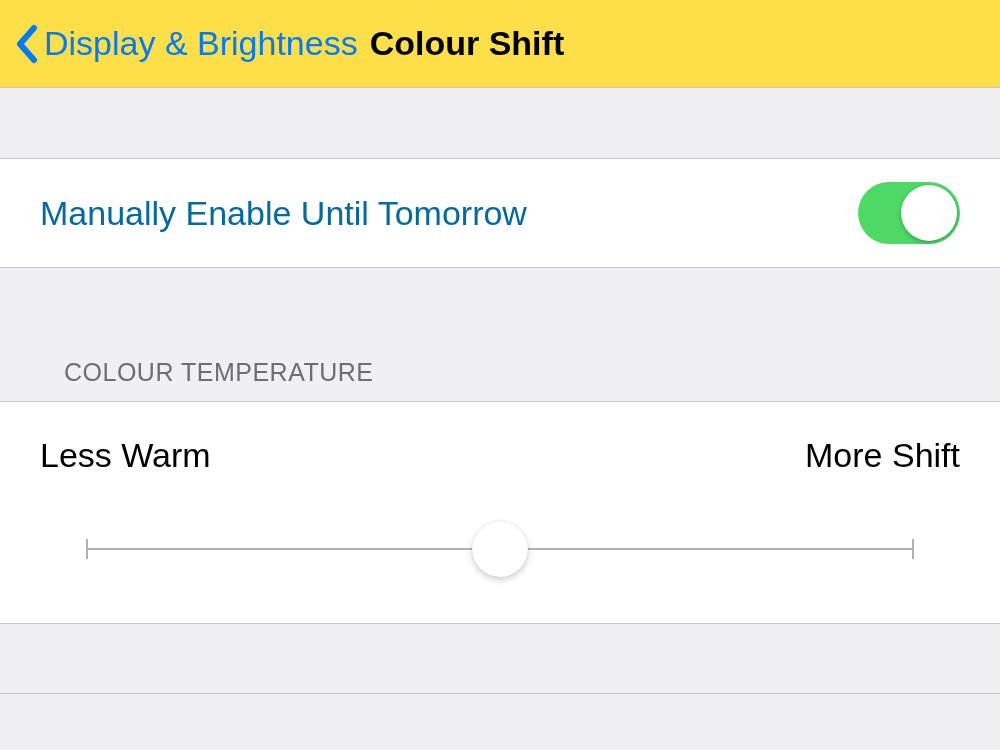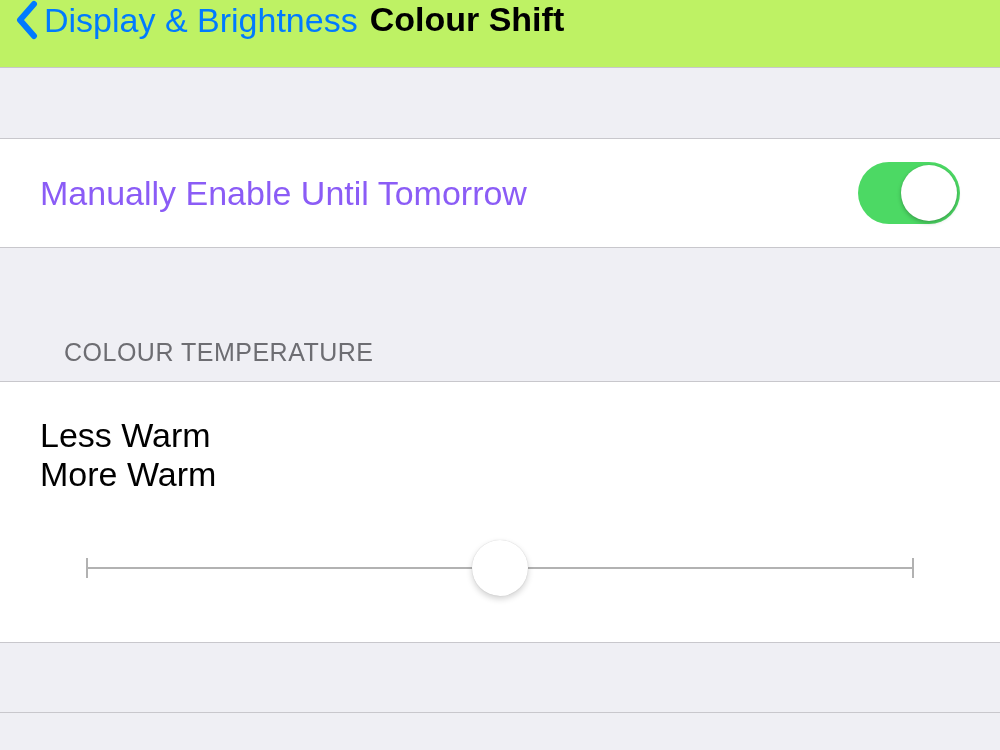--- a/index.html
+++ b/index.html
@@ -7,25 +7,25 @@
     width: 1000px;
     height: 750px;
     font-family: -apple-system, "Helvetica Neue", Helvetica, Arial, sans-serif;
     background: #efeff4;
     color: #000;
     overflow: hidden;
   }
 
   
   .navbar {
-    height: 68px;
-    background: #bef264;
+    height: 88px;
+    background: #fde047;
     border-bottom: 1px solid #c8c7cc;
     display: flex;
-    align-items: flex-start;
+    align-items: center;
     padding: 0 14px;
     position: relative;
   }
   .back-button {
     display: flex;
     align-items: center;
     color: #007aff;
     font-size: 34px;
     font-weight: 400;
     cursor: pointer;
@@ -57,21 +57,21 @@
     border-bottom: 1px solid #c8c7cc;
     padding: 0 40px;
     height: 110px;
     display: flex;
     align-items: center;
     justify-content: space-between;
   }
   .row-label {
     font-size: 34px;
     font-weight: 400;
-    color: #8b5cf6;
+    color: #0369a1;
   }
 
   
   .switch {
     position: relative;
     width: 102px;
     height: 62px;
     border-radius: 31px;
     background: #4cd964;
     flex-shrink: 0;
@@ -103,21 +103,20 @@
     border-top: 1px solid #c8c7cc;
     border-bottom: 1px solid #c8c7cc;
     padding: 34px 40px 44px 40px;
   }
   .slider-labels {
     display: flex;
     justify-content: space-between;
     font-size: 34px;
     color: #000;
     margin-bottom: 44px;
-    flex-direction: column;
   }
   .slider-track-wrap {
     position: relative;
     margin: 0 46px;
     height: 60px;
     display: flex;
     align-items: center;
   }
   .slider-track {
     position: absolute;
@@ -176,21 +175,21 @@
   <div class="switch">
     <div class="switch-knob"></div>
   </div>
 </div>
 
 <div class="section-header">Colour Temperature</div>
 
 <div class="slider-row">
   <div class="slider-labels">
     <span>Less Warm</span>
-    <span>More Warm</span>
+    <span>More Shift</span>
   </div>
   <div class="slider-track-wrap">
     <div class="slider-track"></div>
     <div class="slider-end left"></div>
     <div class="slider-end right"></div>
     <div class="slider-thumb" id="slider-thumb" style="left: 50%;"></div>
   </div>
 </div>
 
 <div class="bottom-spacer"></div>

